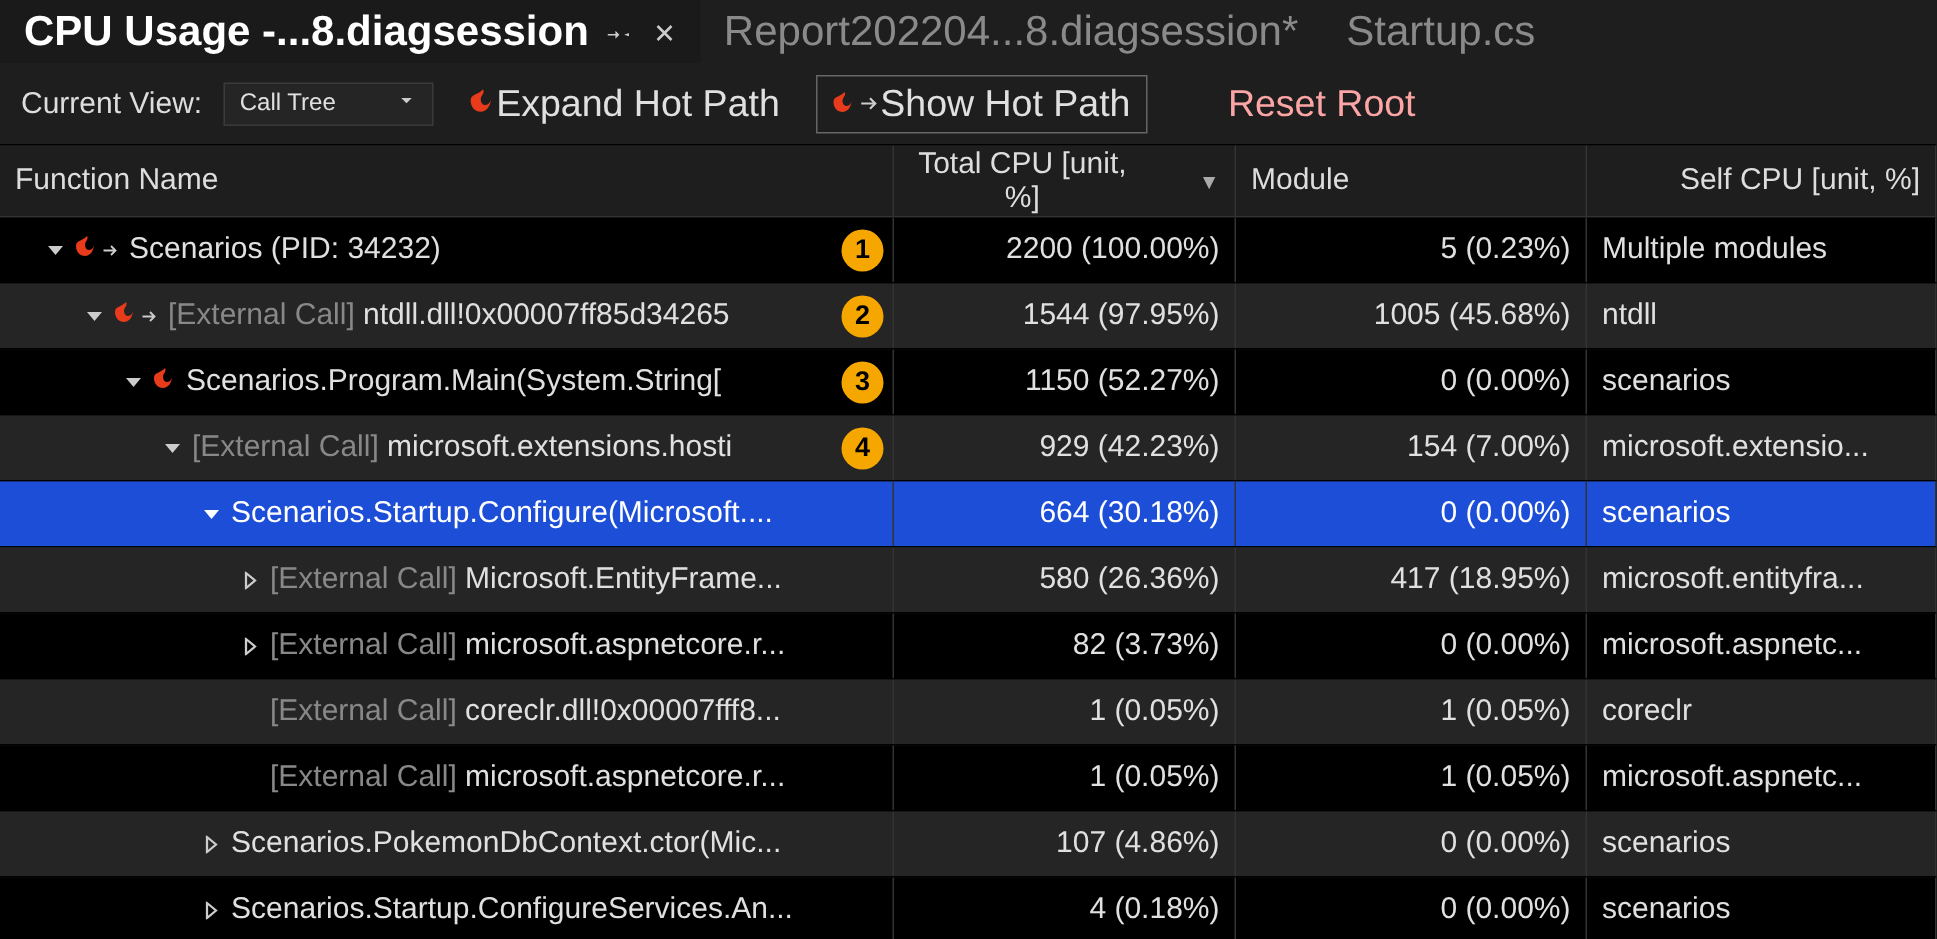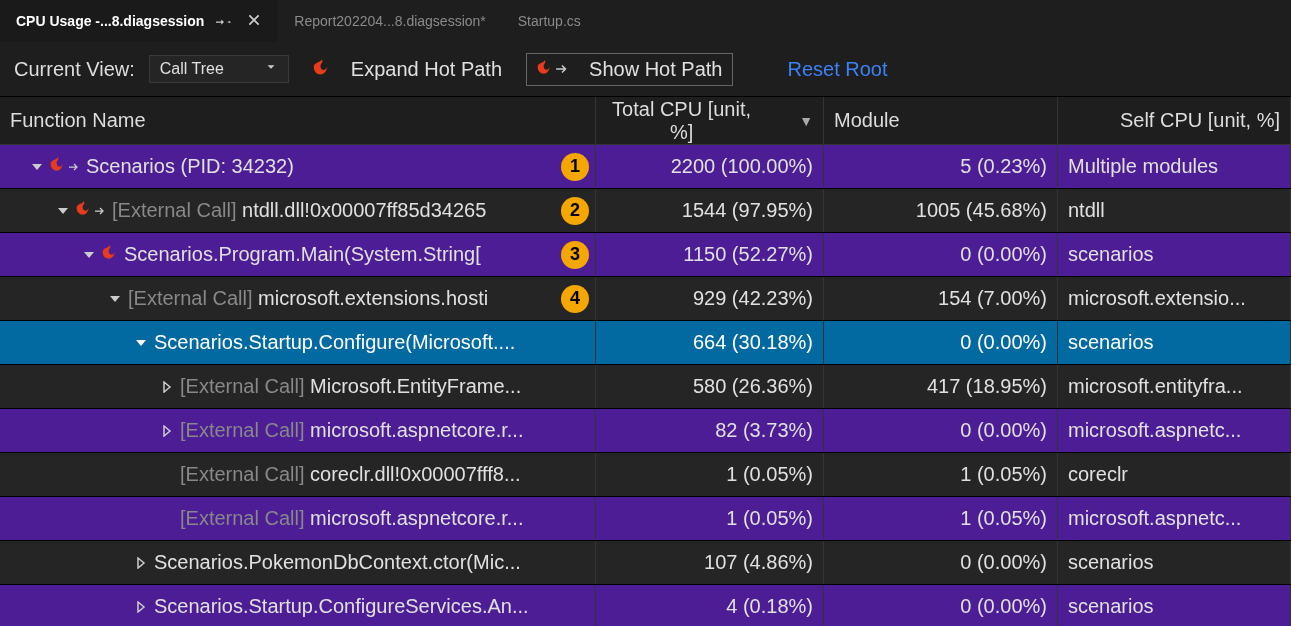--- a/index.html
+++ b/index.html
@@ -15,21 +15,21 @@
   .tabs {
     display: flex;
     height: 42px;
     background: #1e1e1e;
     align-items: stretch;
   }
   .tab {
     display: flex;
     align-items: center;
     padding: 0 16px;
-    font-size: 14px;
+    font-size: 28px;
     cursor: pointer;
   }
   .tab.active {
     background: #1a1a1a;
     color: #fff;
     font-weight: 600;
     gap: 12px;
   }
   .tab.inactive {
     color: #8a8a8a;
@@ -55,30 +55,30 @@
     border: 1px solid #3a3a3a;
     padding: 4px 10px;
     gap: 40px;
     font-size: 16px;
     cursor: pointer;
   }
   .dropdown .chev svg { width: 14px; height: 14px; fill: #ccc; }
   .toolbar-btn {
     display: flex;
     align-items: center;
-    gap: 20px;
+    gap: 0;
     padding: 4px 10px;
     cursor: pointer;
-    font-size: 20px;
+    font-size: 25px;
   }
   .toolbar-btn.outlined {
     border: 1px solid #666;
   }
   .toolbar-btn.disabled {
-    color: #3b82f6;
+    color: #fca5a5;
     cursor: default;
   }
   .flame svg { width: 18px; height: 20px; }
   .flame-red svg path { fill: #e83b1b; }
   .flame-arrow {
     display: inline-flex; align-items: center; gap: 2px;
   }
   .grid {
     border-top: 1px solid #000;
   }
@@ -99,24 +99,24 @@
     cursor: pointer;
     text-align: center;
   }
   .grid-header .cell.right { justify-content: flex-end; gap: 38px; }
   .sort-arrow { margin-left: 4px; font-size: 14px; color: #aaa; }
   .grid-row {
     display: grid;
     grid-template-columns: 596px 228px 234px 1fr;
     height: 44px;
     border-bottom: 1px solid #000;
-    background: #4c1d95;
+    background: #000000;
   }
   .grid-row.alt { background: #252525; }
-  .grid-row.selected { background: #0369a1; color: #fff; }
+  .grid-row.selected { background: #1d4ed8; color: #fff; }
   .grid-row .cell {
     display: flex;
     align-items: center;
     padding: 0 10px;
     border-right: 1px solid #333;
     font-size: 20px;
     white-space: nowrap;
     overflow: hidden;
   }
   .grid-row .cell.right { justify-content: flex-end; }

